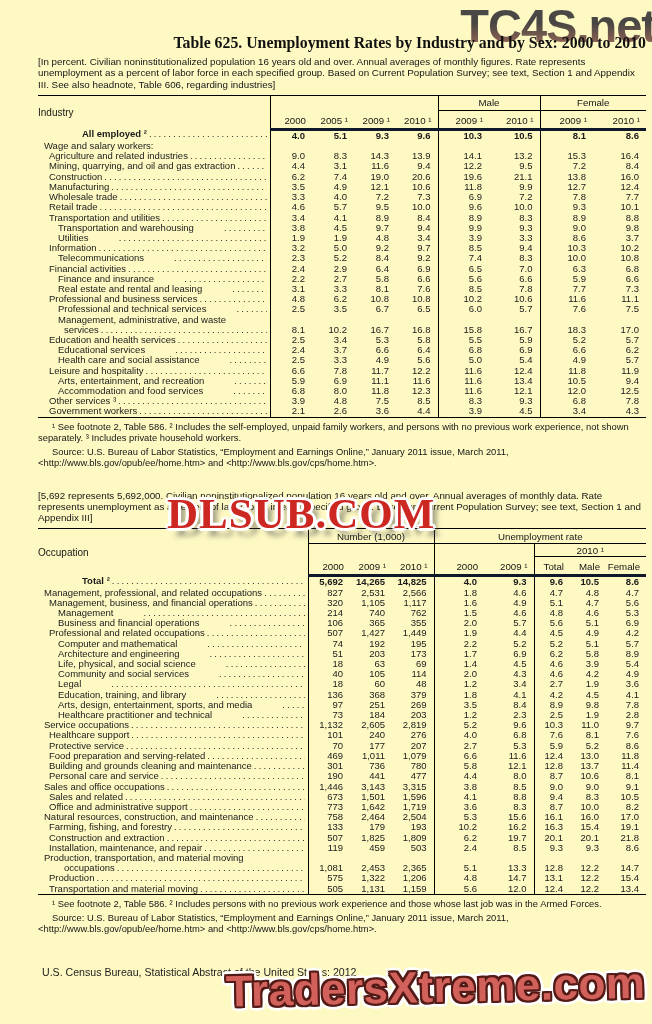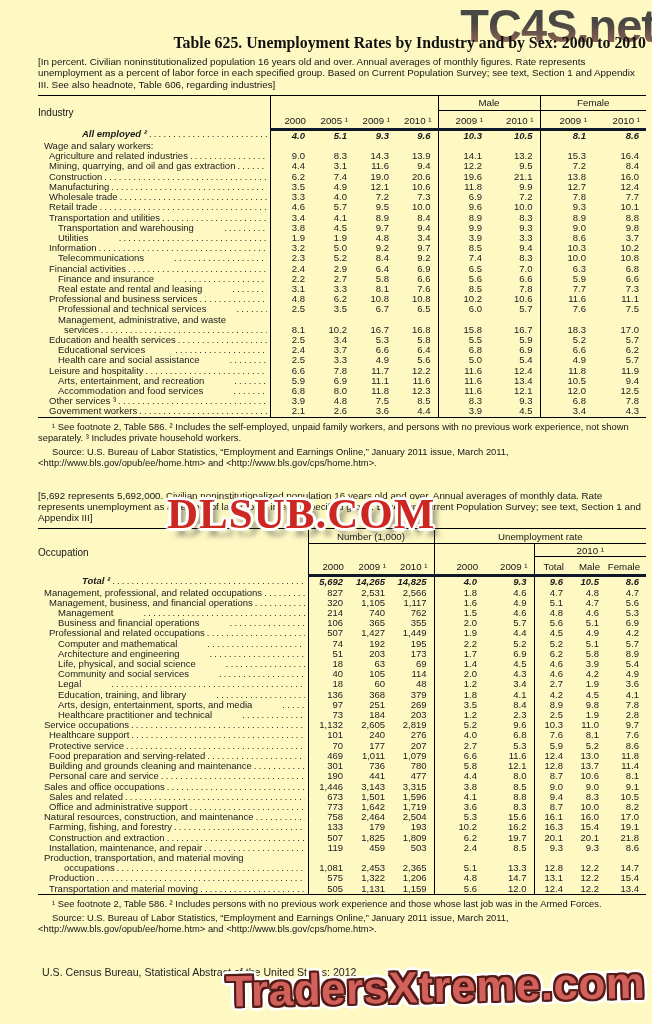--- a/index.html
+++ b/index.html
@@ -22,21 +22,21 @@
   .empty-h{height:12px;}
   th.year{text-align:right;padding:0 6px 2px 0;height:15px;vertical-align:bottom;
           border-bottom:3px solid #0f172a;white-space:nowrap;}
   .b-left{border-left:1px solid #000;}
 
   tbody td{font-size:9.5px;line-height:10.2px;height:10.2px;vertical-align:bottom;}
   td.num{text-align:right;padding-right:7px;white-space:nowrap;}
   td.stub{overflow:hidden;}
   .stub{display:flex;align-items:baseline;}
   .lab{white-space:nowrap;}
-  .bold{font-weight:700;font-style:italic;}
+  .bold{font-weight:700;}
   .dots{flex:1;overflow:hidden;white-space:nowrap;margin:0 3px 0 2px;color:#1a1a1a;}
   .dots::after{content:"..........................................................................................................................................";letter-spacing:2.2px;font-size:9.5px;}
   .ind-0{padding-left:6px;}
   .ind-1{padding-left:11px;}
   .ind-2{padding-left:20px;gap:28px;}
   .ind-3{padding-left:26px;}
   .ind-t{padding-left:44px;}
 
   .fn,.src{font-size:9.4px;line-height:11px;margin:3px 0 0 0;text-indent:14px;color:#151515;}
   .tbl-block{margin-bottom:0;}

